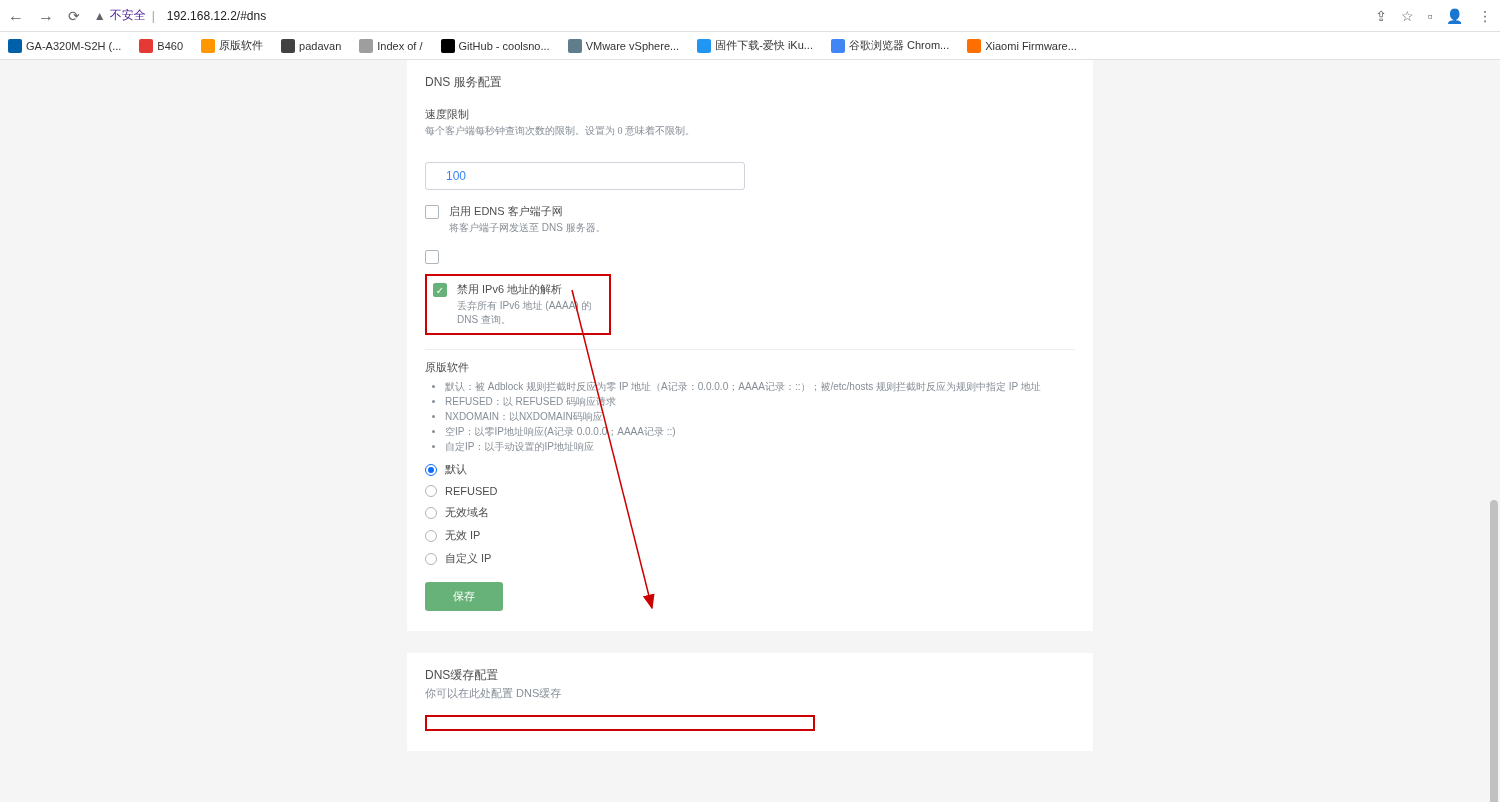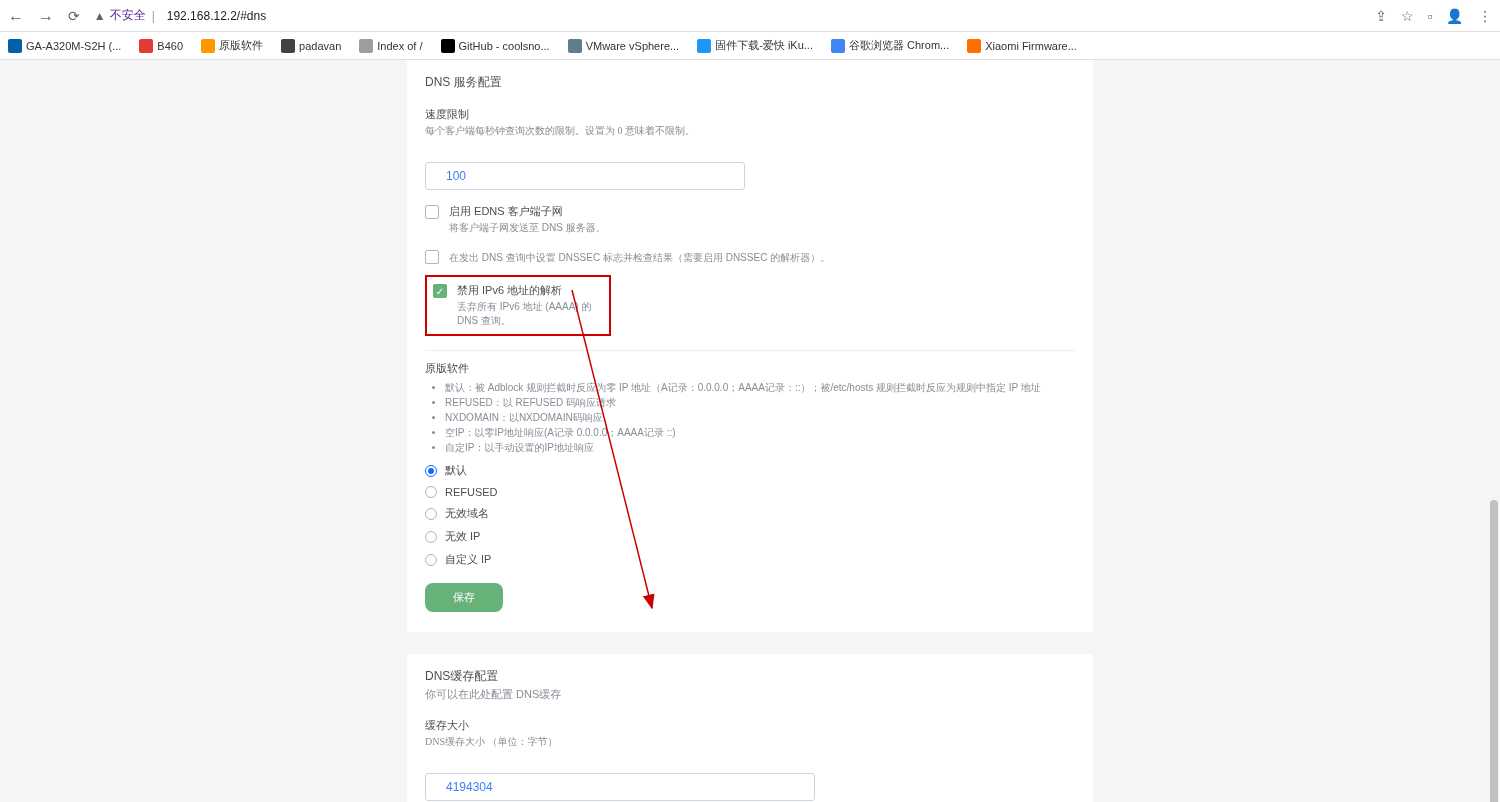--- a/index.html
+++ b/index.html
@@ -34,21 +34,21 @@
     .highlight-box { border: 2px solid #c00; padding: 6px 6px; margin-top: 10px; }
     .highlight-box .check-row { margin-top: 0; }
     .block-label { font-size: 11px; font-weight: 500; color: #4d4d4d; border-top: 1px solid #eee; padding-top: 10px; margin-top: 14px; }
     ul.bullets { list-style: disc; padding-left: 20px; margin-top: 4px; }
     ul.bullets li { font-size: 10px; color: #868e96; line-height: 1.5; }
     .radio-row { display: flex; align-items: center; gap: 8px; margin-top: 8px; }
     .radio { width: 12px; height: 12px; border: 1px solid #adb5bd; border-radius: 50%; cursor: pointer; position: relative; flex-shrink: 0; }
     .radio.selected { border-color: #0d6efd; }
     .radio.selected::after { content: ''; width: 6px; height: 6px; background: #0d6efd; border-radius: 50%; position: absolute; top: 2px; left: 2px; }
     .radio-label { font-size: 11px; color: #4d4d4d; }
-    .save-btn { background: #67b279; color: #fff; border: none; padding: 7px 28px; border-radius: 8px; font-size: 11px; cursor: pointer; margin-top: 16px; }
+    .save-btn { background: #67b279; color: #fff; border: none; padding: 7px 28px; border-radius: 3px; font-size: 11px; cursor: pointer; margin-top: 16px; }
     .arrow-overlay { position: absolute; top: 0; left: 50%; transform: translateX(-50%); pointer-events: none; width: 686px; height: 100%; }
     .scrollbar-track { position: absolute; right: 0; top: 60px; bottom: 0; width: 12px; background: #f5f5f5; }
     .scrollbar-thumb { position: absolute; right: 2px; top: 380px; width: 8px; height: 350px; background: #c1c1c1; border-radius: 4px; }
   </style>
 </head>
 <body>
 
 <div class="browser-bar">
   <div class="nav-icons">
     <span class="nav-arrow">←</span>
@@ -130,21 +130,20 @@
           <div class="check-box"></div>
           <div class="check-text">
             <div class="t">启用 EDNS 客户端子网</div>
             <div class="d">将客户端子网发送至 DNS 服务器。</div>
           </div>
         </div>
 
         <div class="check-row">
           <div class="check-box"></div>
           <div class="check-text">
-            <div class="d">在发出 DNS 查询中设置 DNSSEC 标志并检查结果（需要启用 DNSSEC 的解析器）。</div>
           </div>
         </div>
 
         <div class="highlight-box" style="width:186px;">
           <div class="check-row">
             <div class="check-box checked">✓</div>
             <div class="check-text">
               <div class="t">禁用 IPv6 地址的解析</div>
               <div class="d">丢弃所有 IPv6 地址 (AAAA) 的 DNS 查询。</div>
             </div>
@@ -181,25 +180,20 @@
             <span class="radio-label">自定义 IP</span>
           </div>
 
         <button class="save-btn">保存</button>
       </div>
 
       <div class="card">
         <div class="section-title" style="margin-bottom:2px;">DNS缓存配置</div>
         <div class="section-sub">你可以在此处配置 DNS缓存</div>
 
-        <div class="field-block">
-          <div class="field-label">缓存大小</div>
-          <div class="field-desc">DNS缓存大小 （单位：字节）</div>
-          <input class="text-input wide" value="4194304" style="">
-        </div>
 
         <div class="highlight-box" style="width:390px;margin-top:14px;">
           
           
           
         </div>
 
       </div>
 
       <svg class="arrow-overlay" width="686" height="800">

